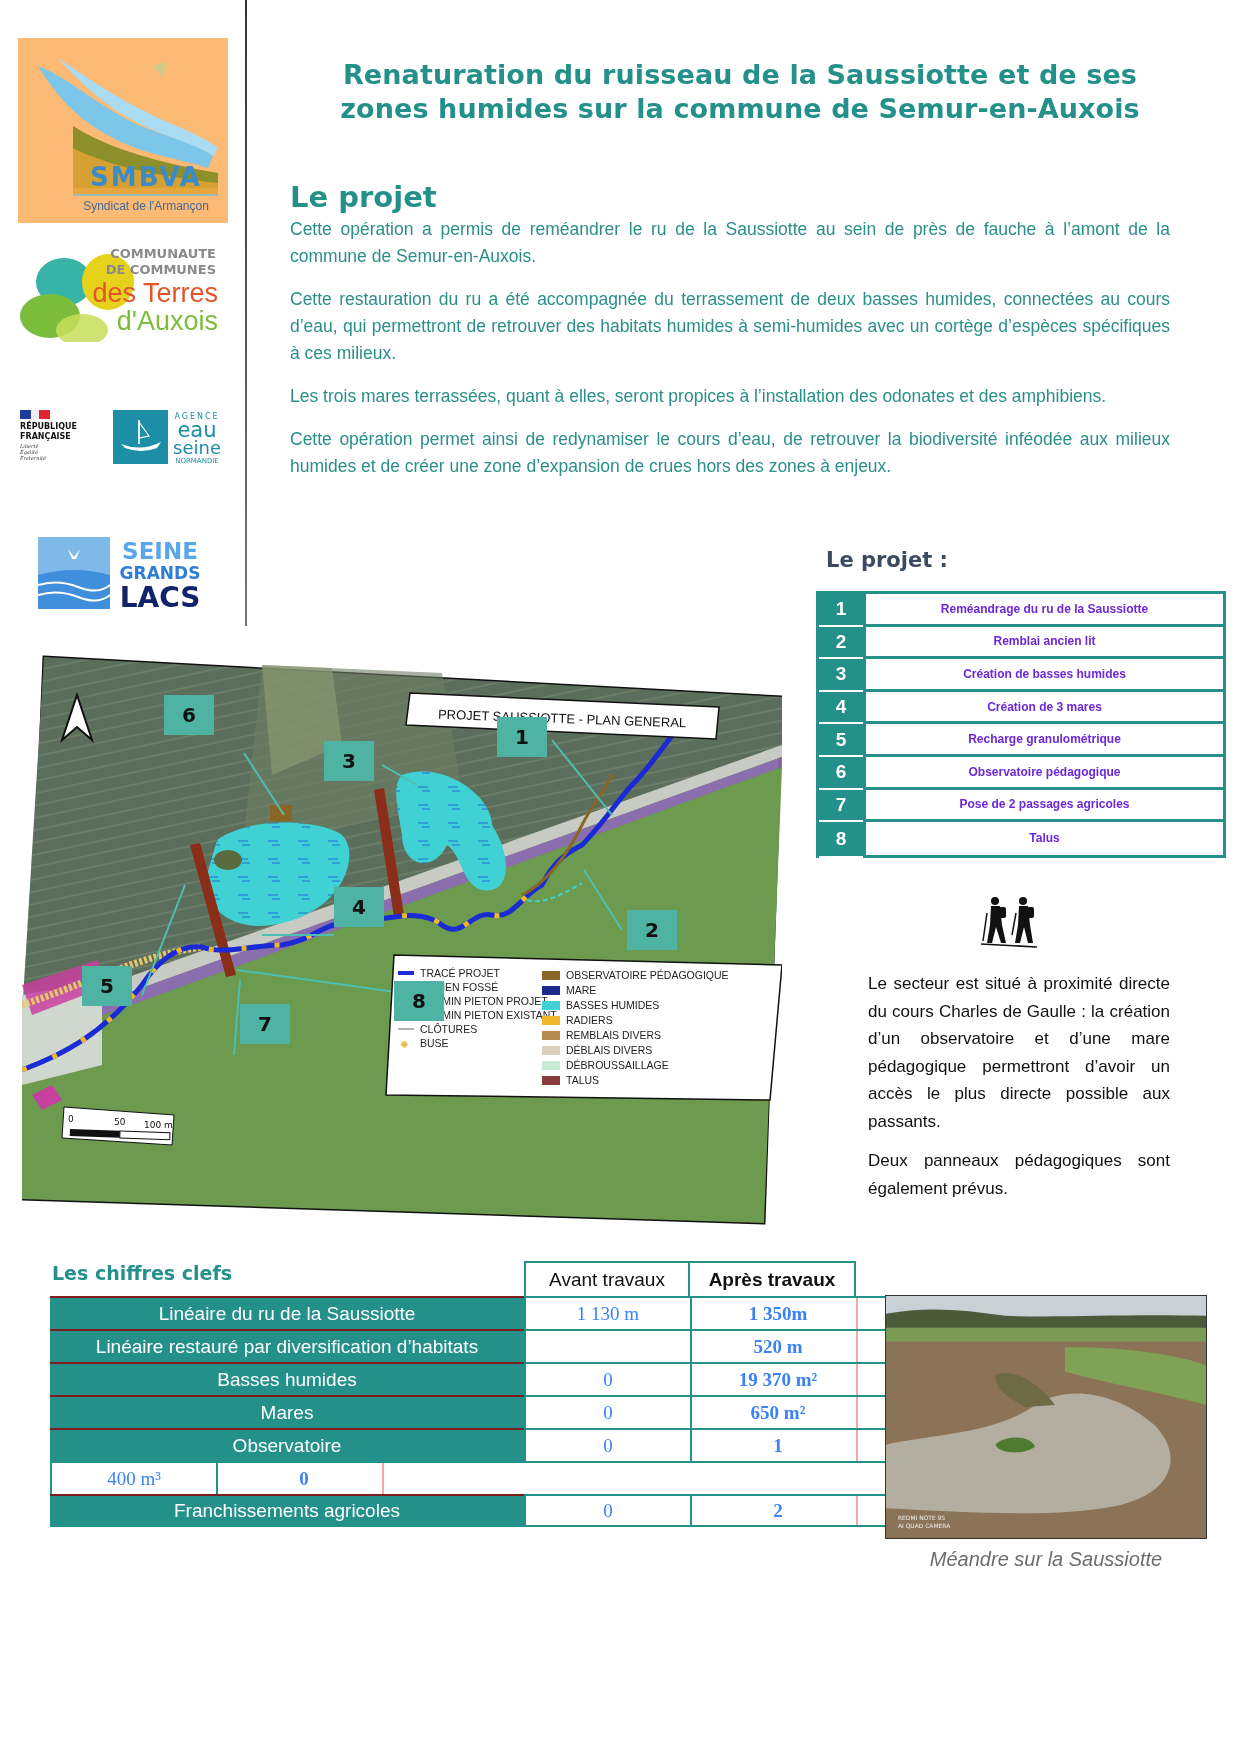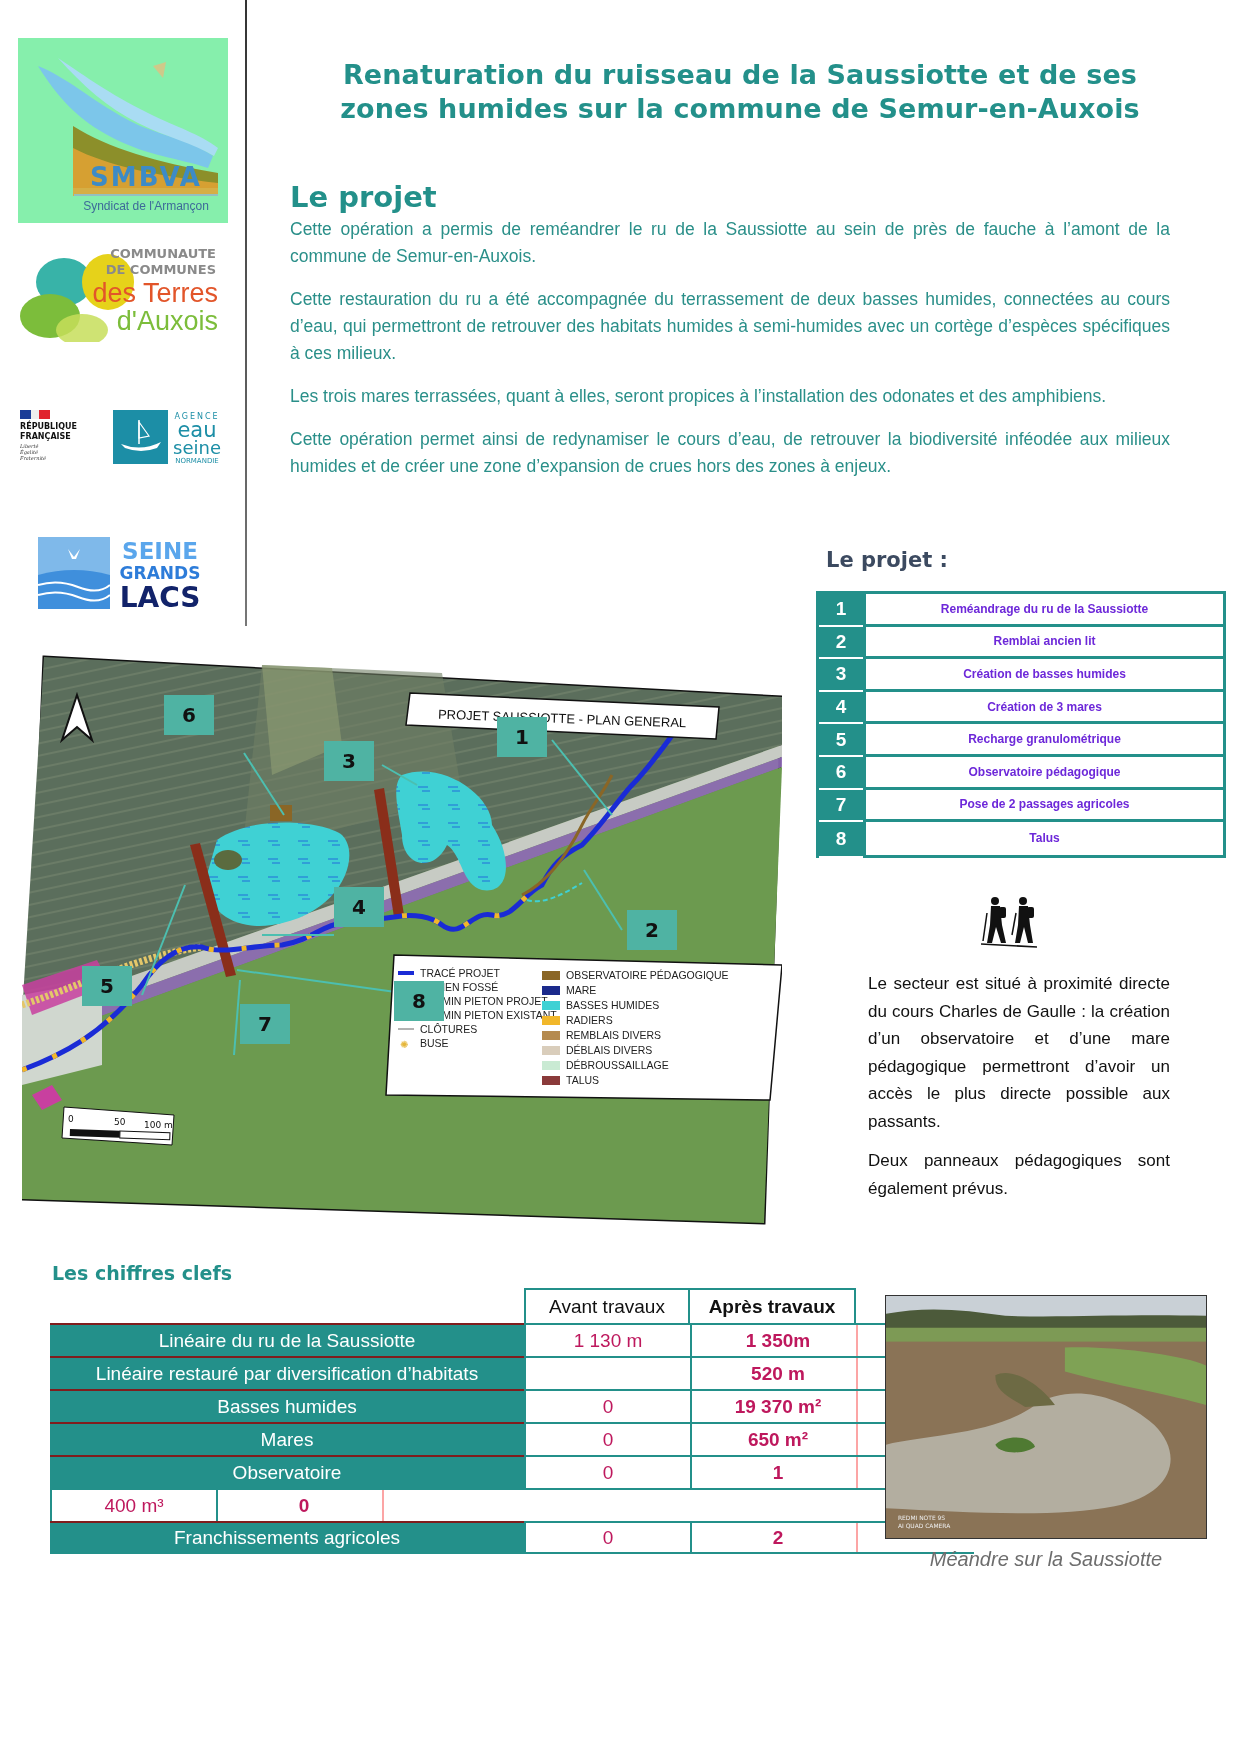--- a/index.html
+++ b/index.html
@@ -4,21 +4,21 @@
 <style>
   * { box-sizing: border-box; margin: 0; padding: 0; }
   html, body { width: 1241px; height: 1755px; background: #ffffff; overflow: hidden; }
   body { position: relative; font-family: "DejaVu Sans", sans-serif; color: #1a1a1a; }
 
   .abs { position: absolute; }
 
   
   .divider { left: 245px; top: 0; width: 2px; height: 626px; background: linear-gradient(#333, #777); }
 
-  .logo-smbva { left: 18px; top: 38px; width: 210px; height: 185px; background: #86efac; }
+  .logo-smbva { left: 18px; top: 38px; width: 210px; height: 185px; background: #fdba74; }
   .logo-cc { left: 16px; top: 242px; width: 214px; height: 100px; }
   .logo-rf { left: 20px; top: 410px; width: 70px; height: 60px; }
   .logo-aesn { left: 113px; top: 410px; width: 112px; height: 54px; }
   .logo-sgl { left: 38px; top: 535px; width: 170px; height: 75px; }
 
   
   .title { left: 280px; top: 58px; width: 920px; text-align: center; font-size: 27px; font-weight: bold; color: #23908a; line-height: 34px; letter-spacing: 0.1px; }
   .section-h { font-size: 29px; font-weight: bold; color: #23908a; }
   .h-projet { left: 290px; top: 180px; }
   .intro { left: 290px; top: 216px; width: 880px; font-family: "Liberation Sans", sans-serif; font-size: 17.5px; line-height: 27px; color: #2a8f89; text-align: justify; }
@@ -38,29 +38,29 @@
   .side-text p { margin-bottom: 12px; }
 
   
   .map-wrap { left: 22px; top: 655px; width: 760px; height: 570px; }
   .map-wrap svg { width: 100%; height: 100%; display: block; }
   .map-label { font-family: "DejaVu Sans", sans-serif; font-weight: bold; font-size: 20px; fill: #111; }
   .map-legend-text { font-family: "Liberation Sans", sans-serif; font-size: 10.5px; fill: #222; }
 
   
   .h-chiffres { left: 52px; top: 1262px; font-size: 19px; }
-  .kf-table { left: 50px; top: 1288px; width: 924px; }
+  .kf-table { left: 50px; top: 1261px; width: 924px; }
   .kf-head { display: flex; margin-left: 474px; height: 35px; }
   .kf-head div { width: 166px; border: 2px solid #23908a; border-bottom: none; display: flex; align-items: center; justify-content: center; font-family: "Liberation Sans", sans-serif; font-size: 19px; color: #111; }
   .kf-head div + div { border-left: 2px solid #23908a; margin-left: -2px; width: 168px; font-weight: bold; }
   .kf-row { display: flex; height: 33px; border-top: 2px solid #23908a; }
   .kf-row:last-child { border-bottom: 2px solid #23908a; }
   .kf-lbl { width: 474px; background: #23908a; color: #fff; font-family: "Liberation Sans", sans-serif; font-size: 19px; display: flex; align-items: center; justify-content: center; border-top: 2px solid #7f1d1d; margin-top: -2px; }
   .kf-row:first-of-type .kf-lbl { border-top: 2px solid #23908a; }
-  .kf-av, .kf-ap { width: 166px; display: flex; align-items: center; justify-content: center; font-family: Liberation Sans, sans-serif; font-size: 19px; color: #be185d; border-left: 2px solid #23908a; }
+  .kf-av, .kf-ap { width: 166px; display: flex; align-items: center; justify-content: center; font-family: Liberation Serif, serif; font-size: 19px; color: #3b82f6; border-left: 2px solid #23908a; }
   .kf-ap { font-weight: bold; border-right: 2px solid #fca5a5; width: 168px; padding-left: 8px; }
 
   
   .photo { left: 885px; top: 1295px; width: 322px; height: 244px; border: 1px solid #333; overflow: hidden; }
   .photo svg { width: 100%; height: 100%; display: block; }
   .caption { left: 885px; top: 1548px; width: 322px; text-align: center; font-family: "Liberation Sans", sans-serif; font-style: italic; font-size: 20px; color: #6d6d6d; }
 </style>
 </head>
 <body>
 

